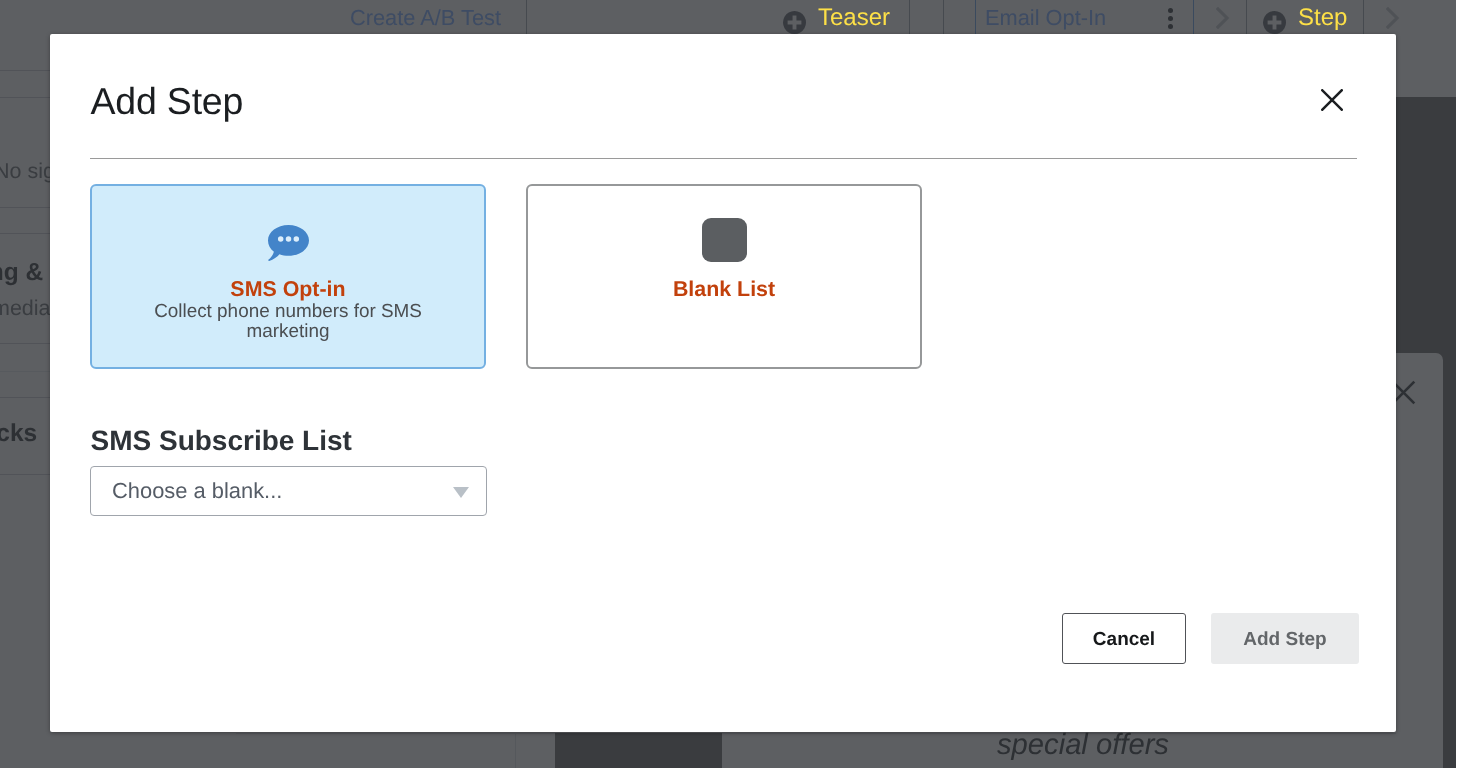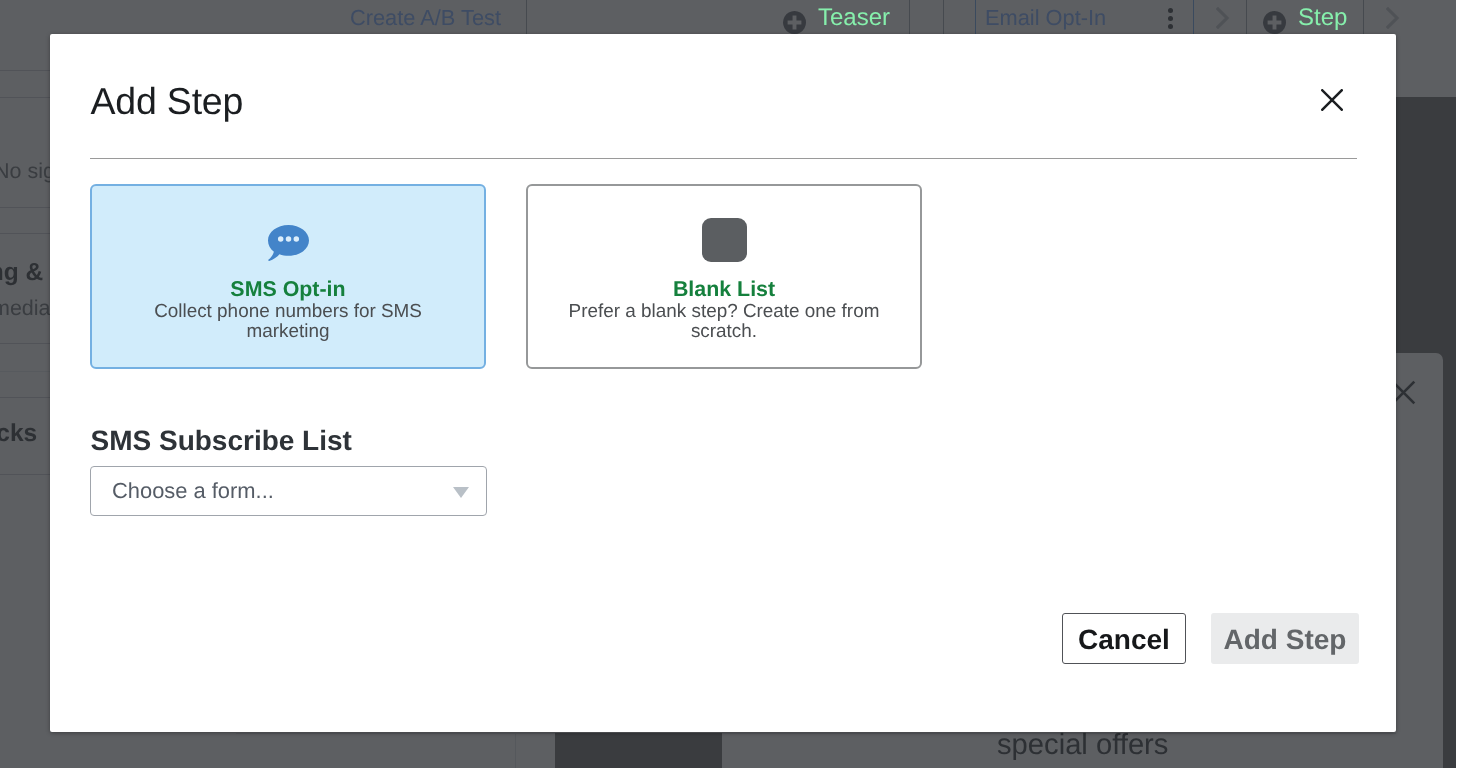--- a/index.html
+++ b/index.html
@@ -7,71 +7,71 @@
        font-family:"Liberation Sans",sans-serif;
        -webkit-font-smoothing:antialiased;text-rendering:geometricPrecision;}
   #root{position:relative;width:1458px;height:768px;overflow:hidden;}
 
   
   .bgapp{position:absolute;left:0;top:0;width:1456px;height:768px;background:#5d5f62;overflow:hidden;}
   .bg-topbar{position:absolute;left:0;top:0;width:1456px;height:36px;background:#5d5f62;margin-left:11px;}
   .bg-topbar-sep{position:absolute;top:0;width:1px;height:36px;background:#464a4f;}
   .bg-tbitem{position:absolute;top:0;height:36px;display:flex;align-items:center;
              font-size:21.8px;color:#3e4c64;white-space:nowrap;}
-  .bg-tbitem.dark{color:#86efac;font-size:24px;}
+  .bg-tbitem.dark{color:#fde047;font-size:24px;}
   .plusicon{width:23px;height:23px;margin-right:12px;flex:0 0 auto;position:relative;top:4px;}
   .kebab{position:absolute;top:0;height:36px;width:22px;display:flex;flex-direction:column;
          align-items:center;justify-content:center;gap:4px;}
   .kebab i{display:block;width:5px;height:5px;border-radius:50%;background:#2d3034;}
   .chev{position:absolute;top:0;height:36px;width:32px;display:flex;align-items:center;justify-content:center;}
 
   .bg-sidebar{position:absolute;left:0;top:34px;width:236px;height:734px;background:#5d5f62;}
   .bg-hr{position:absolute;left:0;width:236px;height:1px;background:#515358;}
   .bg-hr.soft{background:#575a5e;}
   .t1{position:absolute;font-size:24.5px;font-weight:bold;color:#2d3034;white-space:nowrap;}
   .t2{position:absolute;font-size:21.5px;color:#3a3d41;white-space:nowrap;}
 
   .bg-canvas{position:absolute;left:236px;top:34px;width:1220px;height:734px;background:#5d5f62;}
   .bg-darkpanel{position:absolute;background:#3a3c3f;}
   .bg-lightpanel{position:absolute;background:#5d5f62;border-radius:0 7px 0 0;}
   .bg-panel-x{position:absolute;}
-  .bg-text{position:absolute;white-space:nowrap;color:#2d3034;}
+  .bg-text{position:absolute;white-space:nowrap;color:#2d3034;font-style:italic;}
   .bg-vline{position:absolute;background:#55585c;width:1px;}
 
   
   .modal{position:absolute;left:50px;top:34px;width:1346px;height:698px;background:#fff;
          border-radius:2px;box-shadow:0 1px 4px rgba(0,0,0,.35);}
   .modal-title{position:absolute;left:40.5px;top:45px;
                font-size:37.5px;color:#1b1e21;letter-spacing:-0.2px;line-height:44px;}
   .close-btn{position:absolute;left:1260px;top:44px;width:44px;height:44px;
              display:flex;align-items:center;justify-content:center;cursor:pointer;}
   .divider{position:absolute;left:40px;top:124px;width:1267px;height:1px;background:#9a9a9a;}
 
   .cards{position:absolute;left:40px;top:150px;width:1268px;height:185px;display:flex;}
   .card{position:relative;width:396px;height:185px;box-sizing:border-box;border:2px solid #969899;
         border-radius:6px;background:#fff;display:flex;flex-direction:column;
         align-items:center;cursor:pointer;}
   .card + .card{margin-left:40px;}
   .card.selected{border-color:#74b0e2;background:#d1ecfb;}
   .card-icon{position:absolute;left:0;right:0;top:35px;height:44px;display:flex;align-items:center;justify-content:center;}
-  .card-title{margin-top:91px;font-size:21.4px;font-weight:bold;color:#15803d;line-height:24px;}
+  .card-title{margin-top:91px;font-size:21.4px;font-weight:bold;color:#c2410c;line-height:24px;}
   .card-desc{margin-top:1px;font-size:18.9px;color:#4b4e51;line-height:20.3px;text-align:center;
              width:320px;}
 
   .field-label{position:absolute;left:40.5px;top:395px;font-size:28px;font-weight:bold;color:#2e3338;line-height:24px;}
   .select-box{position:absolute;left:40px;top:432px;width:397px;height:50px;box-sizing:border-box;
               border:1px solid #a0a5ac;border-radius:4px;background:#fff;display:flex;
               align-items:center;cursor:pointer;}
   .select-value{margin-left:21px;font-size:21.9px;color:#555c66;}
   .caret{position:absolute;left:362px;top:20px;
          width:0;height:0;border-left:8.5px solid transparent;border-right:8.5px solid transparent;
          border-top:11px solid #b9c0c7;}
 
   .btn{position:absolute;box-sizing:border-box;display:flex;align-items:center;justify-content:center;padding-top:2px;
-       font-size:28px;font-weight:bold;cursor:pointer;border-radius:3px;}
+       font-size:19px;font-weight:bold;cursor:pointer;border-radius:3px;}
   .btn-cancel{left:1012px;top:579px;width:124px;height:51px;border:1px solid #505257;
               background:#fff;color:#16181a;}
   .btn-primary{left:1161px;top:579px;width:148px;height:51px;border:none;
                background:#eaebec;color:#636669;}
 </style>
 </head>
 <body>
 
 <div id="root">
 
@@ -184,26 +184,25 @@
       </div>
 
 
       <div class="card">
         <div class="card-icon" style="top:32px">
           <svg width="45" height="44" viewBox="0 0 45 44">
             <rect x="0" y="0" width="45" height="44" rx="9" ry="9" fill="#5b5e61"></rect>
           </svg>
         </div>
         <div class="card-title">Blank List</div>
-        <div class="card-desc">Prefer a blank step? Create one from scratch.</div>
       </div>
     </div>
 
     <div class="field-label">SMS Subscribe List</div>
     <div class="select-box">
-      <span class="select-value">Choose a form...</span>
+      <span class="select-value">Choose a blank...</span>
       <span class="caret"></span>
     </div>
 
     <div class="btn btn-cancel">Cancel</div>
     <div class="btn btn-primary">Add Step</div>
   </div>
 </div>
 
 </body></html>

